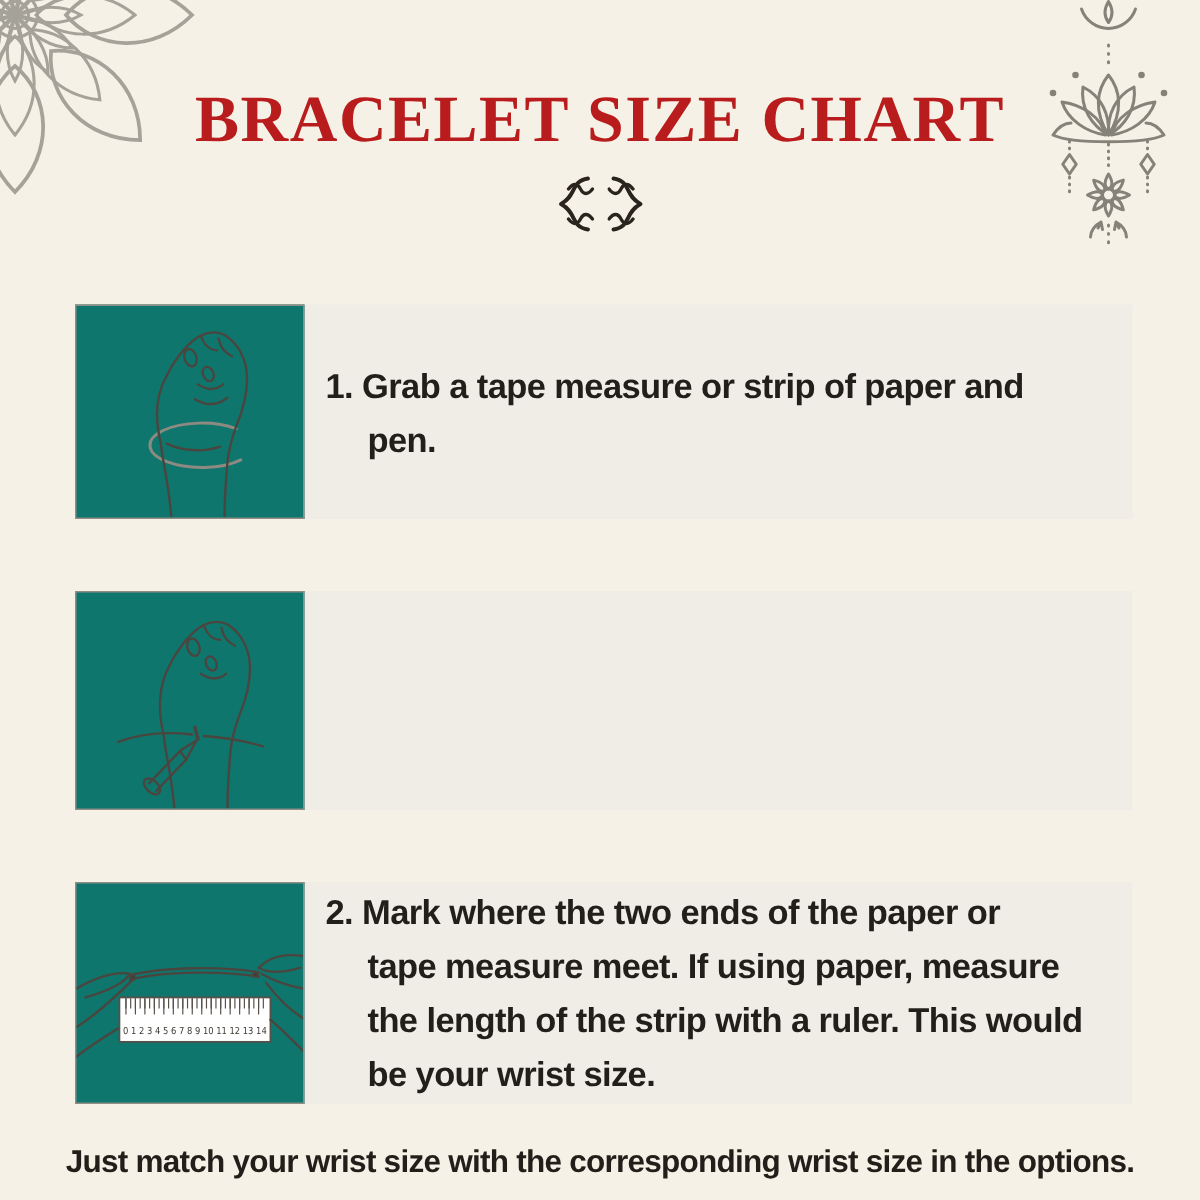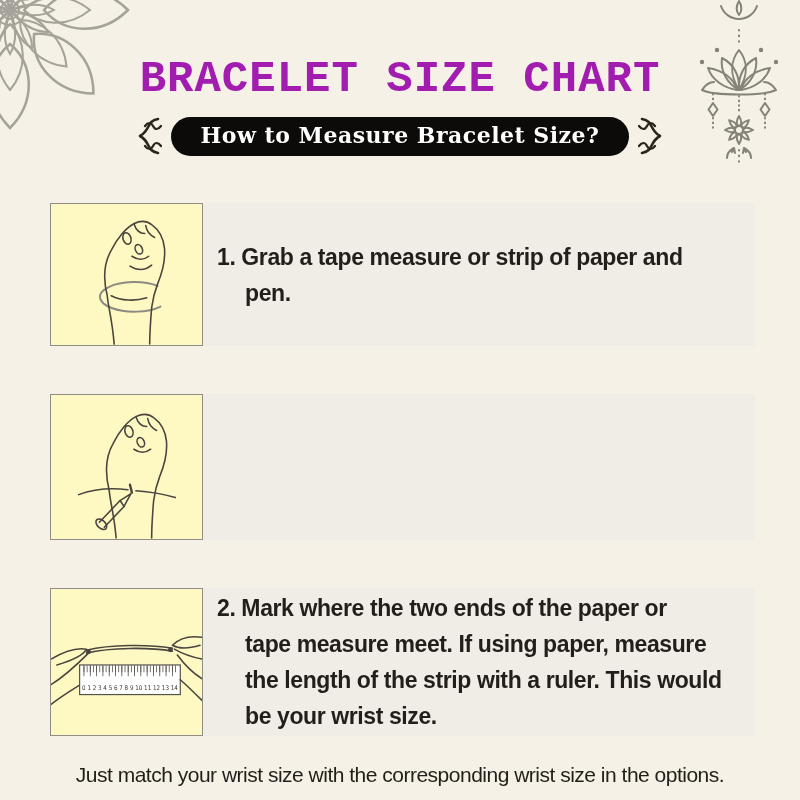--- a/index.html
+++ b/index.html
@@ -6,45 +6,45 @@
   body{
     width:800px;height:800px;overflow:hidden;position:relative;
     background:#f5f1e6;
     font-family:"Liberation Sans",sans-serif;
     color:#221e19;
   }
   .corner-mandala{position:absolute;top:-110px;left:-110px;pointer-events:none;}
   .corner-lotus{position:absolute;top:0;right:6px;pointer-events:none;}
   header{position:relative;text-align:center;padding-top:52px;}
   h1{
-    margin:0;font-family:Liberation Mono, monospace;font-weight:700;
-    font-size:44px;letter-spacing:1px;color:#a21caf;line-height:1.25;
+    margin:0;font-family:Liberation Serif, serif;font-weight:700;
+    font-size:44px;letter-spacing:1px;color:#b91c1c;line-height:1.25;
   }
   .badge-row{margin-top:8px;display:flex;justify-content:center;align-items:center;gap:9px;height:42px;}
   .pill{
     background:#0d0b09;color:#ffffff;border-radius:20px;
     font-family:"DejaVu Serif",serif;font-weight:700;font-size:22px;
     letter-spacing:.5px;padding:5px 30px 8px;white-space:nowrap;
   }
   .steps{margin:46px 45px 0 50px;display:flex;flex-direction:column;gap:48px;}
   .step{display:flex;background:#efede5;}
   .step.s1{height:143px}.step.s2{height:146px}.step.s3{height:148px}
   .illus{
     width:153px;flex:none;box-sizing:border-box;
-    background:#fef9c3;border:1px solid #8f8d85;
+    background:#0f766e;border:1px solid #8f8d85;
   }
   .illus svg{display:block;width:100%;height:100%;}
   .step-body{flex:1;display:flex;align-items:center;padding-left:14px;overflow:visible;}
   .step-body p{
     margin:0;font-size:23px;font-weight:700;letter-spacing:-0.4px;
     line-height:36px;white-space:pre;padding-left:28px;text-indent:-28px;
   }
   footer{margin-top:27px;text-align:center;}
   footer p{
-    margin:4px;font-size:21px;font-weight:400;letter-spacing:-0.5px;white-space:nowrap;
+    margin:4px;font-size:21px;font-weight:700;letter-spacing:-0.5px;white-space:nowrap;
   }
   .ink{stroke:#4a453e;fill:none;stroke-width:1.6;stroke-linecap:round;stroke-linejoin:round;}
   .tape{stroke:#8d8a82;fill:none;stroke-width:2;stroke-linecap:round;}
   .orn{stroke:#85827a;fill:none;stroke-width:2;stroke-linecap:round;stroke-linejoin:round;}
   .mnd{stroke:#a5a29a;fill:none;stroke-width:2;}
   .flourish{stroke:#2a241e;fill:none;stroke-width:2.6;stroke-linecap:round;stroke-linejoin:round;}
 </style>
 </head>
 <body>
 
@@ -129,21 +129,20 @@
 </svg>
 
 <header>
   <h1>BRACELET SIZE CHART</h1>
   <div class="badge-row">
     <svg class="flourish" width="30" height="40" viewBox="0 0 30 40">
       <path d="M26,3 C14,5 19,14 8,20 C19,26 14,35 26,37"></path>
       <path d="M13,10 c3,-4 6,-4 8,0 c2,4 5,4 8,0" stroke-width="2.2"></path>
       <path d="M13,30 c3,4 6,4 8,0 c2,-4 5,-4 8,0" stroke-width="2.2"></path>
     </svg>
-    <span class="pill">How to Measure Bracelet Size?</span>
     <svg class="flourish" width="30" height="40" viewBox="0 0 30 40" style="transform:scaleX(-1)">
       <path d="M26,3 C14,5 19,14 8,20 C19,26 14,35 26,37"></path>
       <path d="M13,10 c3,-4 6,-4 8,0 c2,4 5,4 8,0" stroke-width="2.2"></path>
       <path d="M13,30 c3,4 6,4 8,0 c2,-4 5,-4 8,0" stroke-width="2.2"></path>
     </svg>
   </div>
 </header>
 
 <div class="steps">
 

